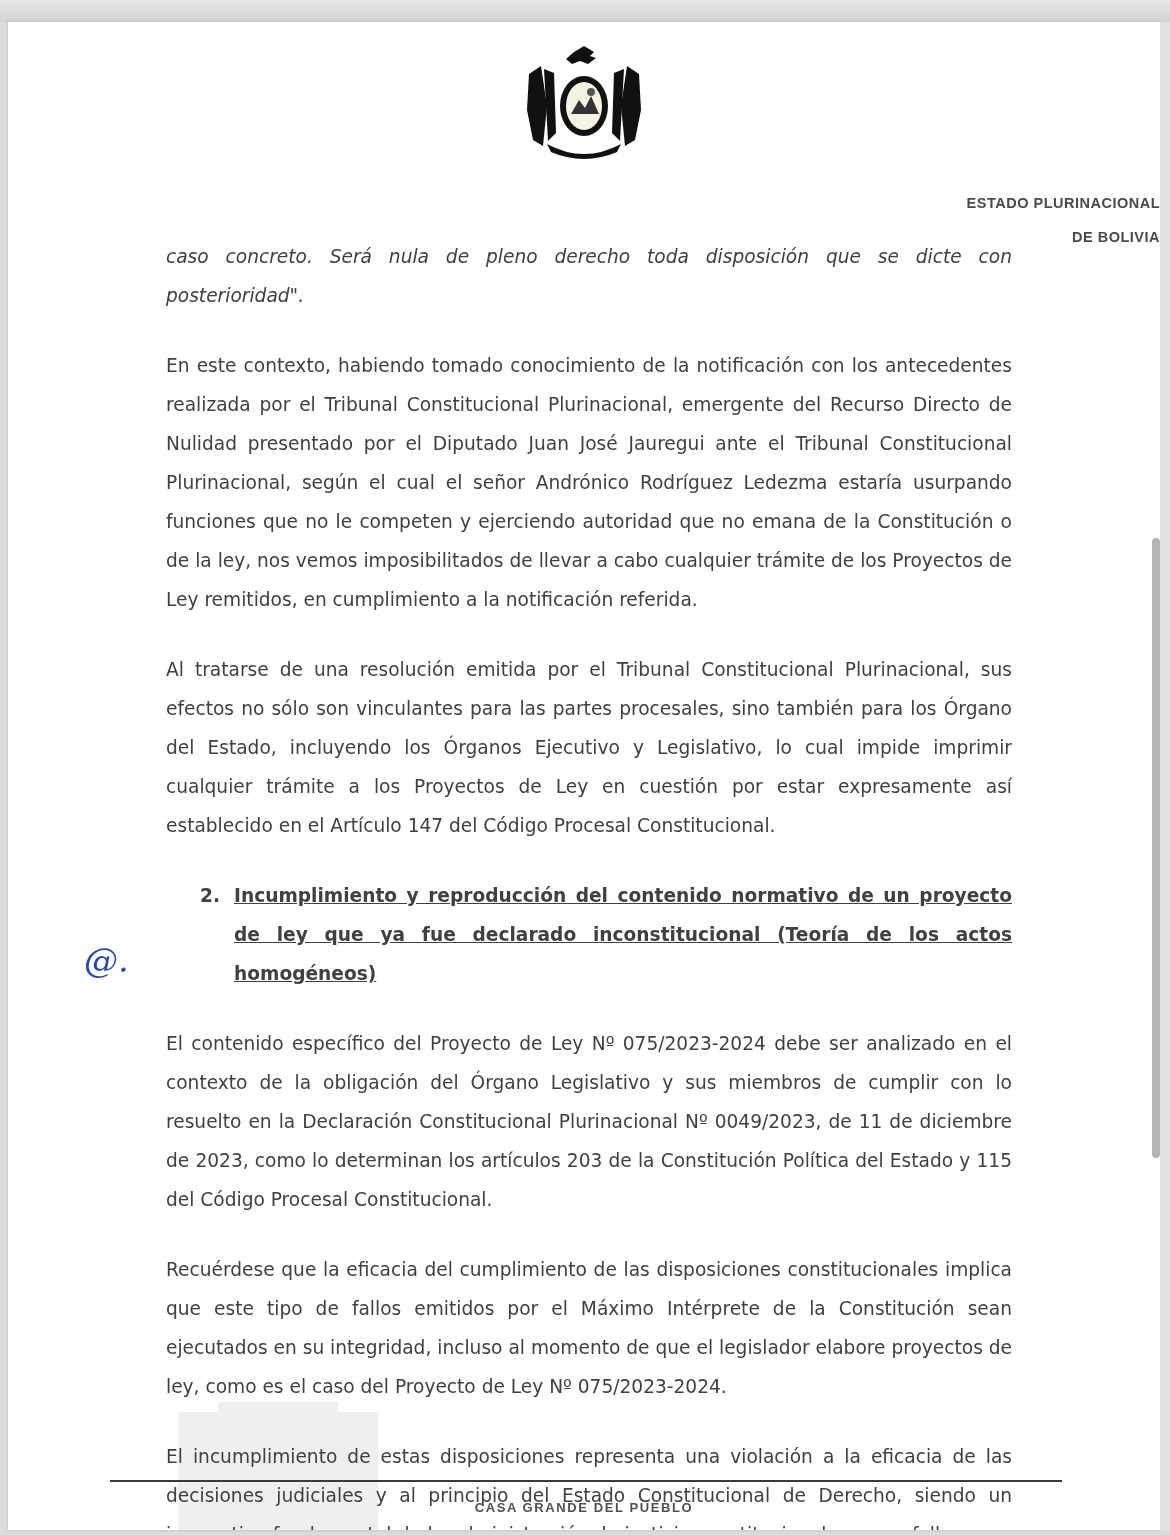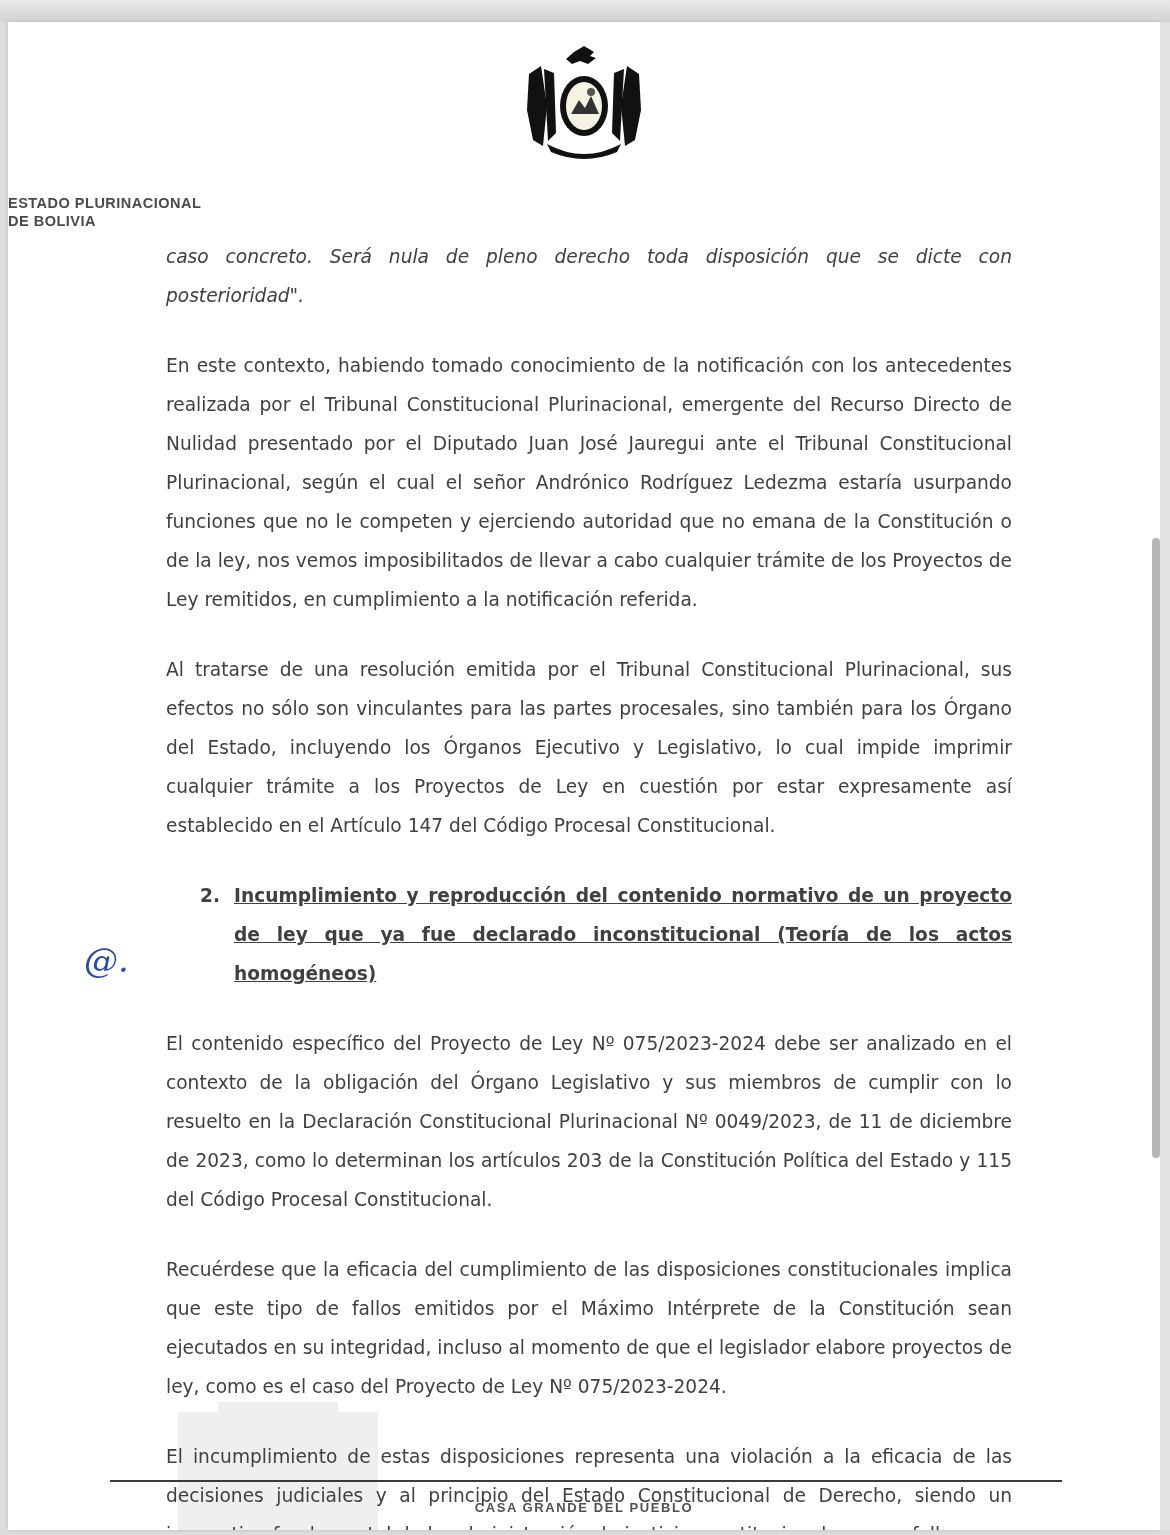--- a/index.html
+++ b/index.html
@@ -17,21 +17,21 @@
     position: absolute; left: 8px; top: 22px; width: 1152px; height: 1508px;
     background: #ffffff;
     box-shadow: 0 0 3px rgba(0,0,0,0.15);
     overflow: hidden;
   }
   .watermark {
     position: absolute; left: 110px; top: 1380px; width: 330px; height: 130px;
     opacity: 0.06;
   }
   .header {
-    position: absolute; left: 0; top: 22px; width: 1152px; text-align: left;
+    position: absolute; left: 0; top: 22px; width: 1152px; text-align: right;
   }
   .coat {
     display: block; margin: 0 auto; width: 130px; height: 120px;
   }
   .state-name {
     font-family: "Liberation Sans", sans-serif;
     font-weight: bold; font-size: 14.5px; color: #4a4a4a;
     letter-spacing: 0.5px; line-height: 18px; margin-top: 30px;
   }
   .content {
@@ -91,21 +91,21 @@
         <path d="M25 25 l10 4 l2 60 l-8 8 z"></path>
         <path d="M105 25 l-10 4 l-2 60 l8 8 z"></path>
         <path d="M28 100 q37 20 74 0 l-4 8 q-33 14 -66 0 z"></path>
       </g>
       <ellipse cx="65" cy="62" rx="24" ry="30" fill="#111"></ellipse>
       <ellipse cx="65" cy="62" rx="18" ry="24" fill="#f6f3e2"></ellipse>
       <path d="M52 70 l8 -14 l6 8 l6 -12 l8 18 z" fill="#333"></path>
       <circle cx="72" cy="48" r="4" fill="#555"></circle>
     </svg>
     <div class="state-name">ESTADO PLURINACIONAL</div>
-    <div class="state-name" style="margin-top:0">DE BOLIVIA</div>
+    <div class="state-name" style="margin-top:16px">DE BOLIVIA</div>
   </div>
 
   <div class="content">
     <p class="italic">caso concreto. Será nula de pleno derecho toda disposición que se dicte con posterioridad".</p>
     <p>En este contexto, habiendo tomado conocimiento de la notificación con los antecedentes realizada por el Tribunal Constitucional Plurinacional, emergente del Recurso Directo de Nulidad presentado por el Diputado Juan José Jauregui ante el Tribunal Constitucional Plurinacional, según el cual el señor Andrónico Rodríguez Ledezma estaría usurpando funciones que no le competen y ejerciendo autoridad que no emana de la Constitución o de la ley, nos vemos imposibilitados de llevar a cabo cualquier trámite de los Proyectos de Ley remitidos, en cumplimiento a la notificación referida.</p>
     <p>Al tratarse de una resolución emitida por el Tribunal Constitucional Plurinacional, sus efectos no sólo son vinculantes para las partes procesales, sino también para los Órgano del Estado, incluyendo los Órganos Ejecutivo y Legislativo, lo cual impide imprimir cualquier trámite a los Proyectos de Ley en cuestión por estar expresamente así establecido en el Artículo 147 del Código Procesal Constitucional.</p>
     <div class="heading">
       <span class="num">2.</span>
       <span class="txt">Incumplimiento y reproducción del contenido normativo de un proyecto de ley que ya fue declarado inconstitucional (Teoría de los actos homogéneos)</span>
     </div>

